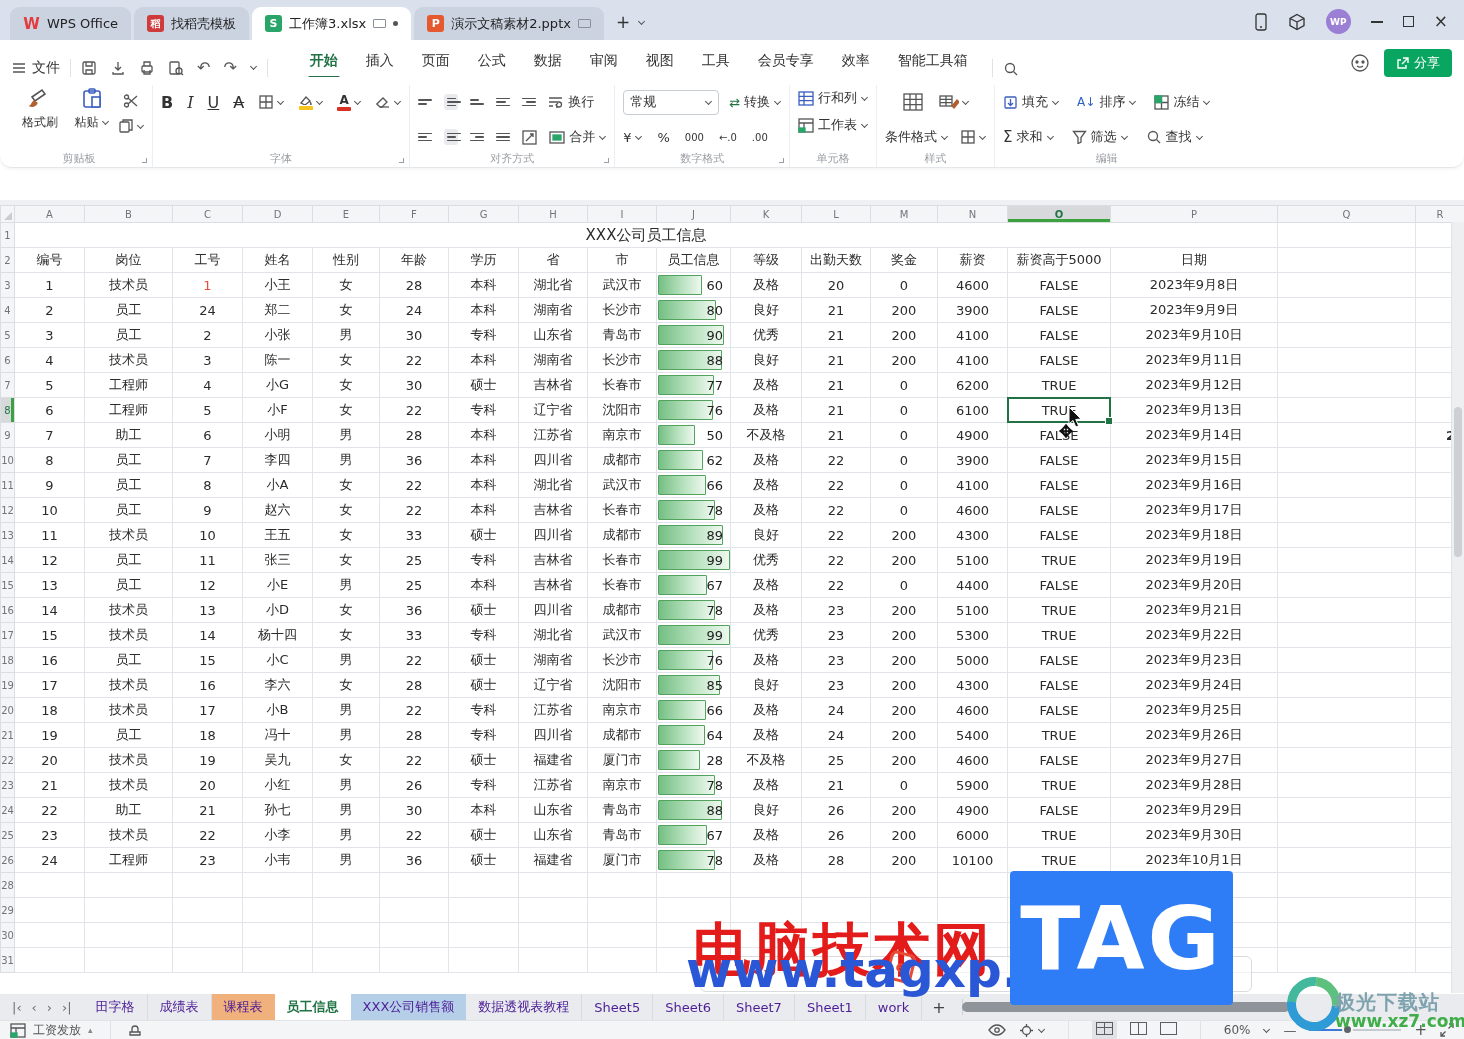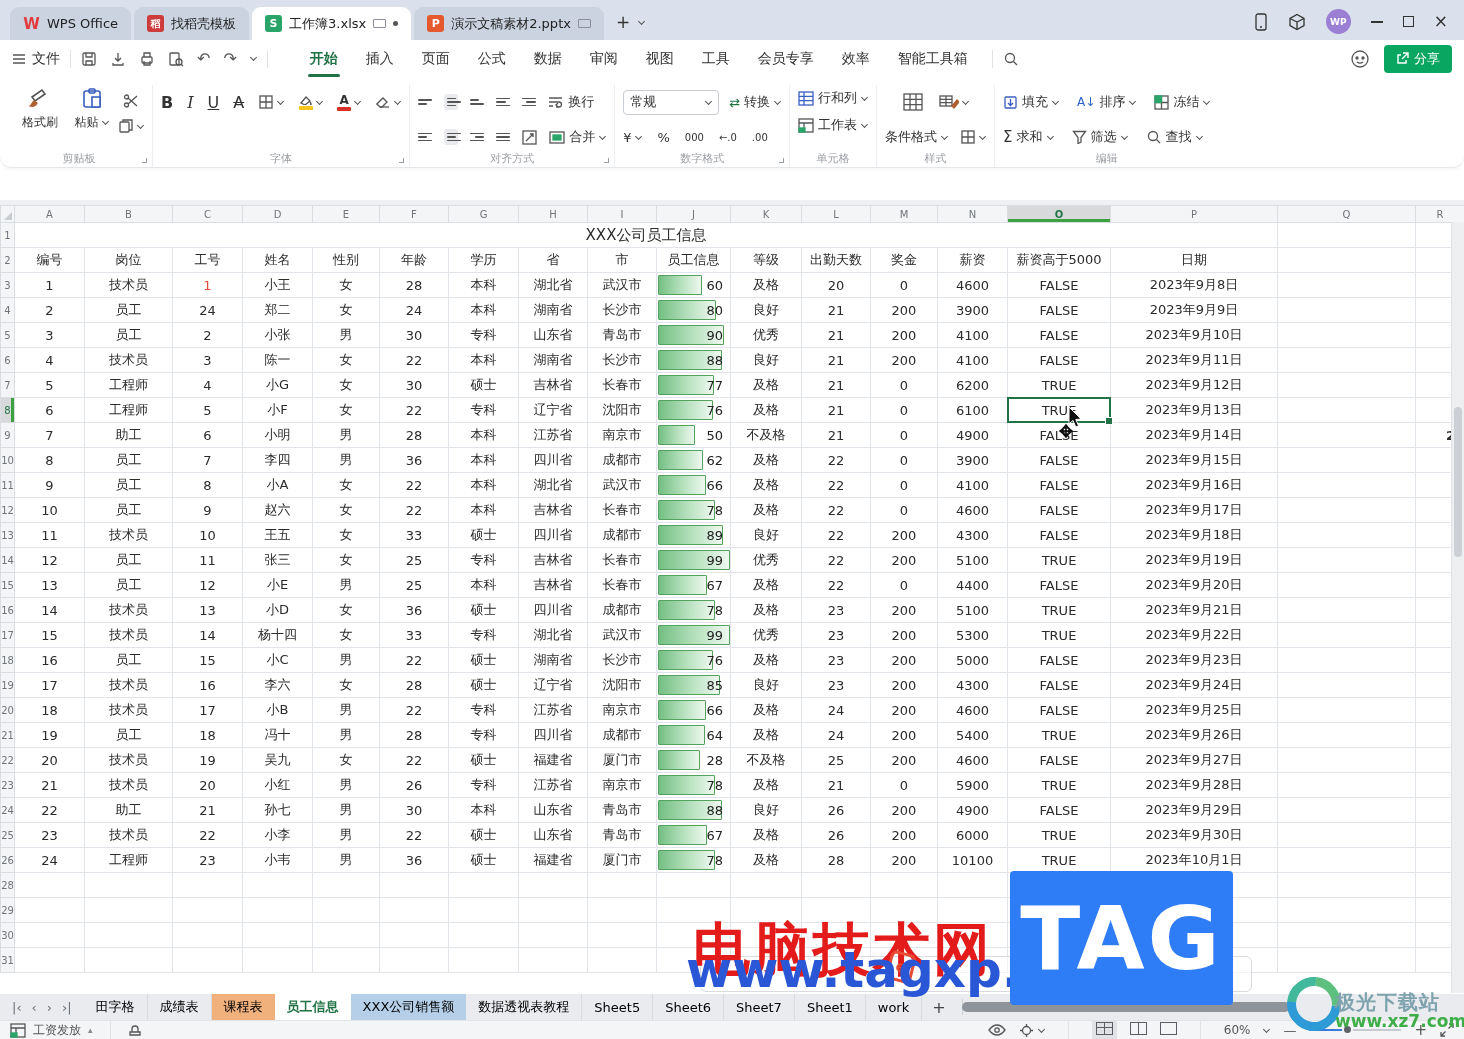--- a/index.html
+++ b/index.html
@@ -22,21 +22,21 @@
   .wlogo.ppt { background:#e6582d; }
   .tabdot { width:5px; height:5px; border-radius:50%; background:#555; }
   .newtab { display:flex; align-items:center; gap:8px; padding:0 12px 8px 12px; color:#333; font-size:17px; }
   .win-controls { margin-left:auto; display:flex; align-items:center; gap:20px; padding:0 16px 6px 0; }
   .avatar { width:25px; height:25px; border-radius:50%; background:#9b7fd4; color:#fff; font-size:9px; font-weight:bold; display:flex; align-items:center; justify-content:center; }
   .wmin { width:12px; border-top:2px solid #333; display:inline-block; }
   .wmax { width:11px; height:11px; border:1.5px solid #333; display:inline-block; }
   .wclose { font-size:17px; color:#333; line-height:1; }
 
   
-  .menubar { position:absolute; top:40px; left:0; right:0; height:37px; background:#fff; display:flex; align-items:center; padding:0 12px; font-size:14px; }
+  .menubar { position:absolute; top:40px; left:0; right:0; height:37px; background:#fff; display:flex; align-items:flex-end; padding:0 12px; font-size:14px; }
   .fileBtn { display:flex; align-items:center; gap:6px; color:#333; }
   .vdiv { width:1px; height:18px; background:#e0e2e6; margin:0 10px; }
   .qat { display:flex; align-items:center; gap:13px; color:#555; }
   .mtabs { display:flex; align-items:center; gap:0; margin-left:18px; }
   .mtab { padding:7px 14px; color:#333; position:relative; white-space:nowrap; }
   .mtab.active { color:#217346; font-weight:bold; }
   .mtab.active::after { content:""; position:absolute; left:12px; right:12px; bottom:-2px; height:3px; border-radius:2px; background:#217346; }
   .mright { margin-left:auto; display:flex; align-items:center; gap:14px; }
   .sharebtn { display:flex; align-items:center; gap:5px; background:#09a661; color:#fff; font-size:13px; padding:5px 12px; border-radius:4px; }
 
@@ -102,21 +102,21 @@
   .wm-tag { left:1010px; top:871px; width:223px; height:134px; background:#2e7cf6; border-radius:4px; display:flex; align-items:center; justify-content:center; color:#fff; font-size:88px; font-weight:bold; letter-spacing:3px; z-index:12; }
   .jg { right:2px; bottom:0; width:175px; height:62px; z-index:14; }
   .jg .swirl { position:absolute; left:0; top:0; width:54px; height:54px; border-radius:50%; border:9px solid #2e9bd6; border-top-color:#42b89d; border-right-color:#5ec07e; transform:rotate(-40deg); }
   .jg .t1 { position:absolute; left:48px; top:12px; font-size:20px; font-weight:bold; color:#7fa3ae; letter-spacing:1px; white-space:nowrap; }
   .jg .t2 { position:absolute; left:48px; top:34px; font-size:17px; font-weight:bold; color:#3fae49; white-space:nowrap; }
 
   
   .sheetbar { position:absolute; left:0; right:0; top:994px; height:26px; background:#e9ebee; display:flex; align-items:stretch; z-index:8; font-size:13px; }
   .snav { display:flex; align-items:center; gap:10px; padding:0 12px; color:#6c7077; font-size:13px; }
   .stabs { display:flex; align-items:stretch; }
-  .stab { display:flex; align-items:center; padding:0 12px; color:#000000; border-right:1px solid #d8dbdf; white-space:nowrap; }
+  .stab { display:flex; align-items:center; padding:0 12px; color:#4c1d95; border-right:1px solid #d8dbdf; white-space:nowrap; }
   .stab.active { background:#fff; color:#217346; font-weight:bold; border-right:none; }
   .stab.c1 { background:#f0b17d; border-right:none; }
   .stab.c2 { background:#b5cfe8; border-right:none; }
   .addsheet { display:flex; align-items:center; padding:0 10px; font-size:16px; color:#444; }
   .hsep { width:1px; background:#cdd0d5; margin:5px 6px; }
   .harrow { display:flex; align-items:center; color:#7a7e85; font-size:11px; padding:0 4px; }
   .hthumb { position:absolute; left:962px; top:8px; width:328px; height:10px; background:#8f949b; border-radius:5px; }
 
   
   .statusbar { position:absolute; left:0; right:0; bottom:0; height:19px; top:1020px; background:#f4f5f7; border-top:1px solid #e1e3e6; display:flex; align-items:center; padding:0 10px; font-size:12px; color:#555; z-index:9; }

